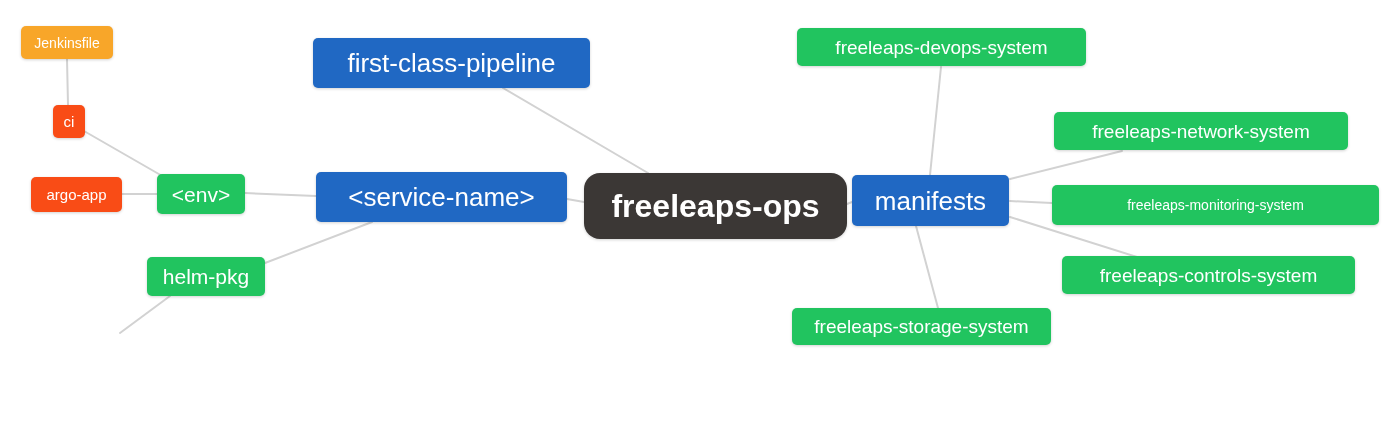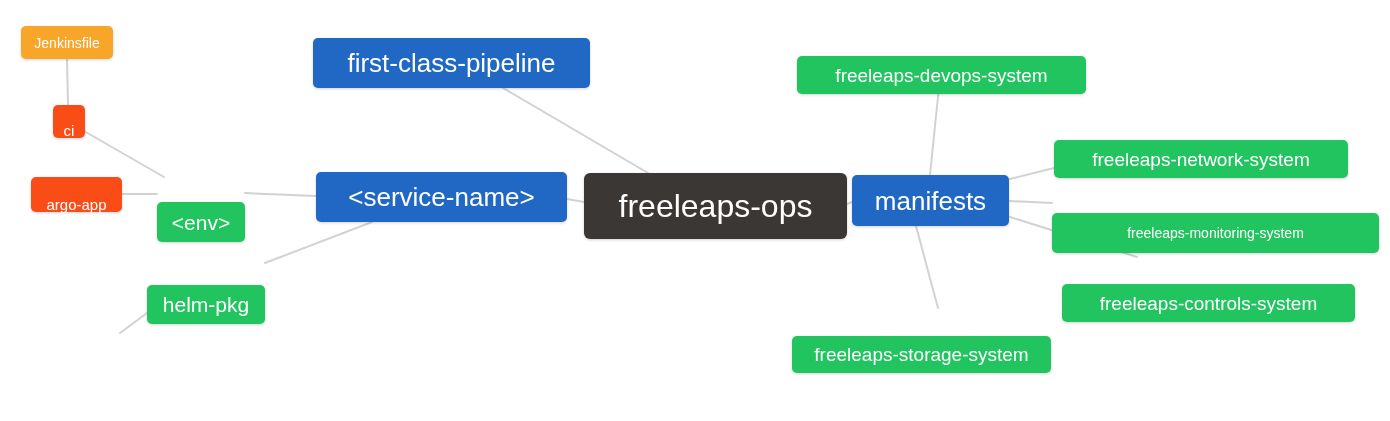--- a/index.html
+++ b/index.html
@@ -17,24 +17,24 @@
     position:absolute;
     display:flex;align-items:center;justify-content:center;
     color:var(--c-text,#ffffff);
     border-radius:5px;
     box-shadow:0 1px 3px rgba(0,0,0,0.18);
     white-space:nowrap;
     cursor:pointer;
     line-height:1;
   }
   .c-blue{background:var(--c-blue,#2068c3);}
-  .c-green{background:var(--c-green,#21c45f);margin-top:28px;}
+  .c-green{background:var(--c-green,#21c45f);}
   .c-orange{background:var(--c-orange,#f8a629);}
-  .c-red{background:var(--c-red,#f94c16);align-items:flex-end;}
-  .c-dark{background:var(--c-dark,#3b3735);border-radius:6px;}
+  .c-red{background:var(--c-red,#f94c16);}
+  .c-dark{background:var(--c-dark,#3b3735);border-radius:16px;font-weight:bold;}
   .lbl{pointer-events:none;}
 </style>
 </head>
 <body>
 
 <div class="canvas">
 
   <svg class="edge-layer" viewBox="0 0 1390 421" xmlns="http://www.w3.org/2000/svg">
     <line x1="67" y1="59" x2="68" y2="105"></line>
     <line x1="84" y1="131" x2="164" y2="177"></line>

